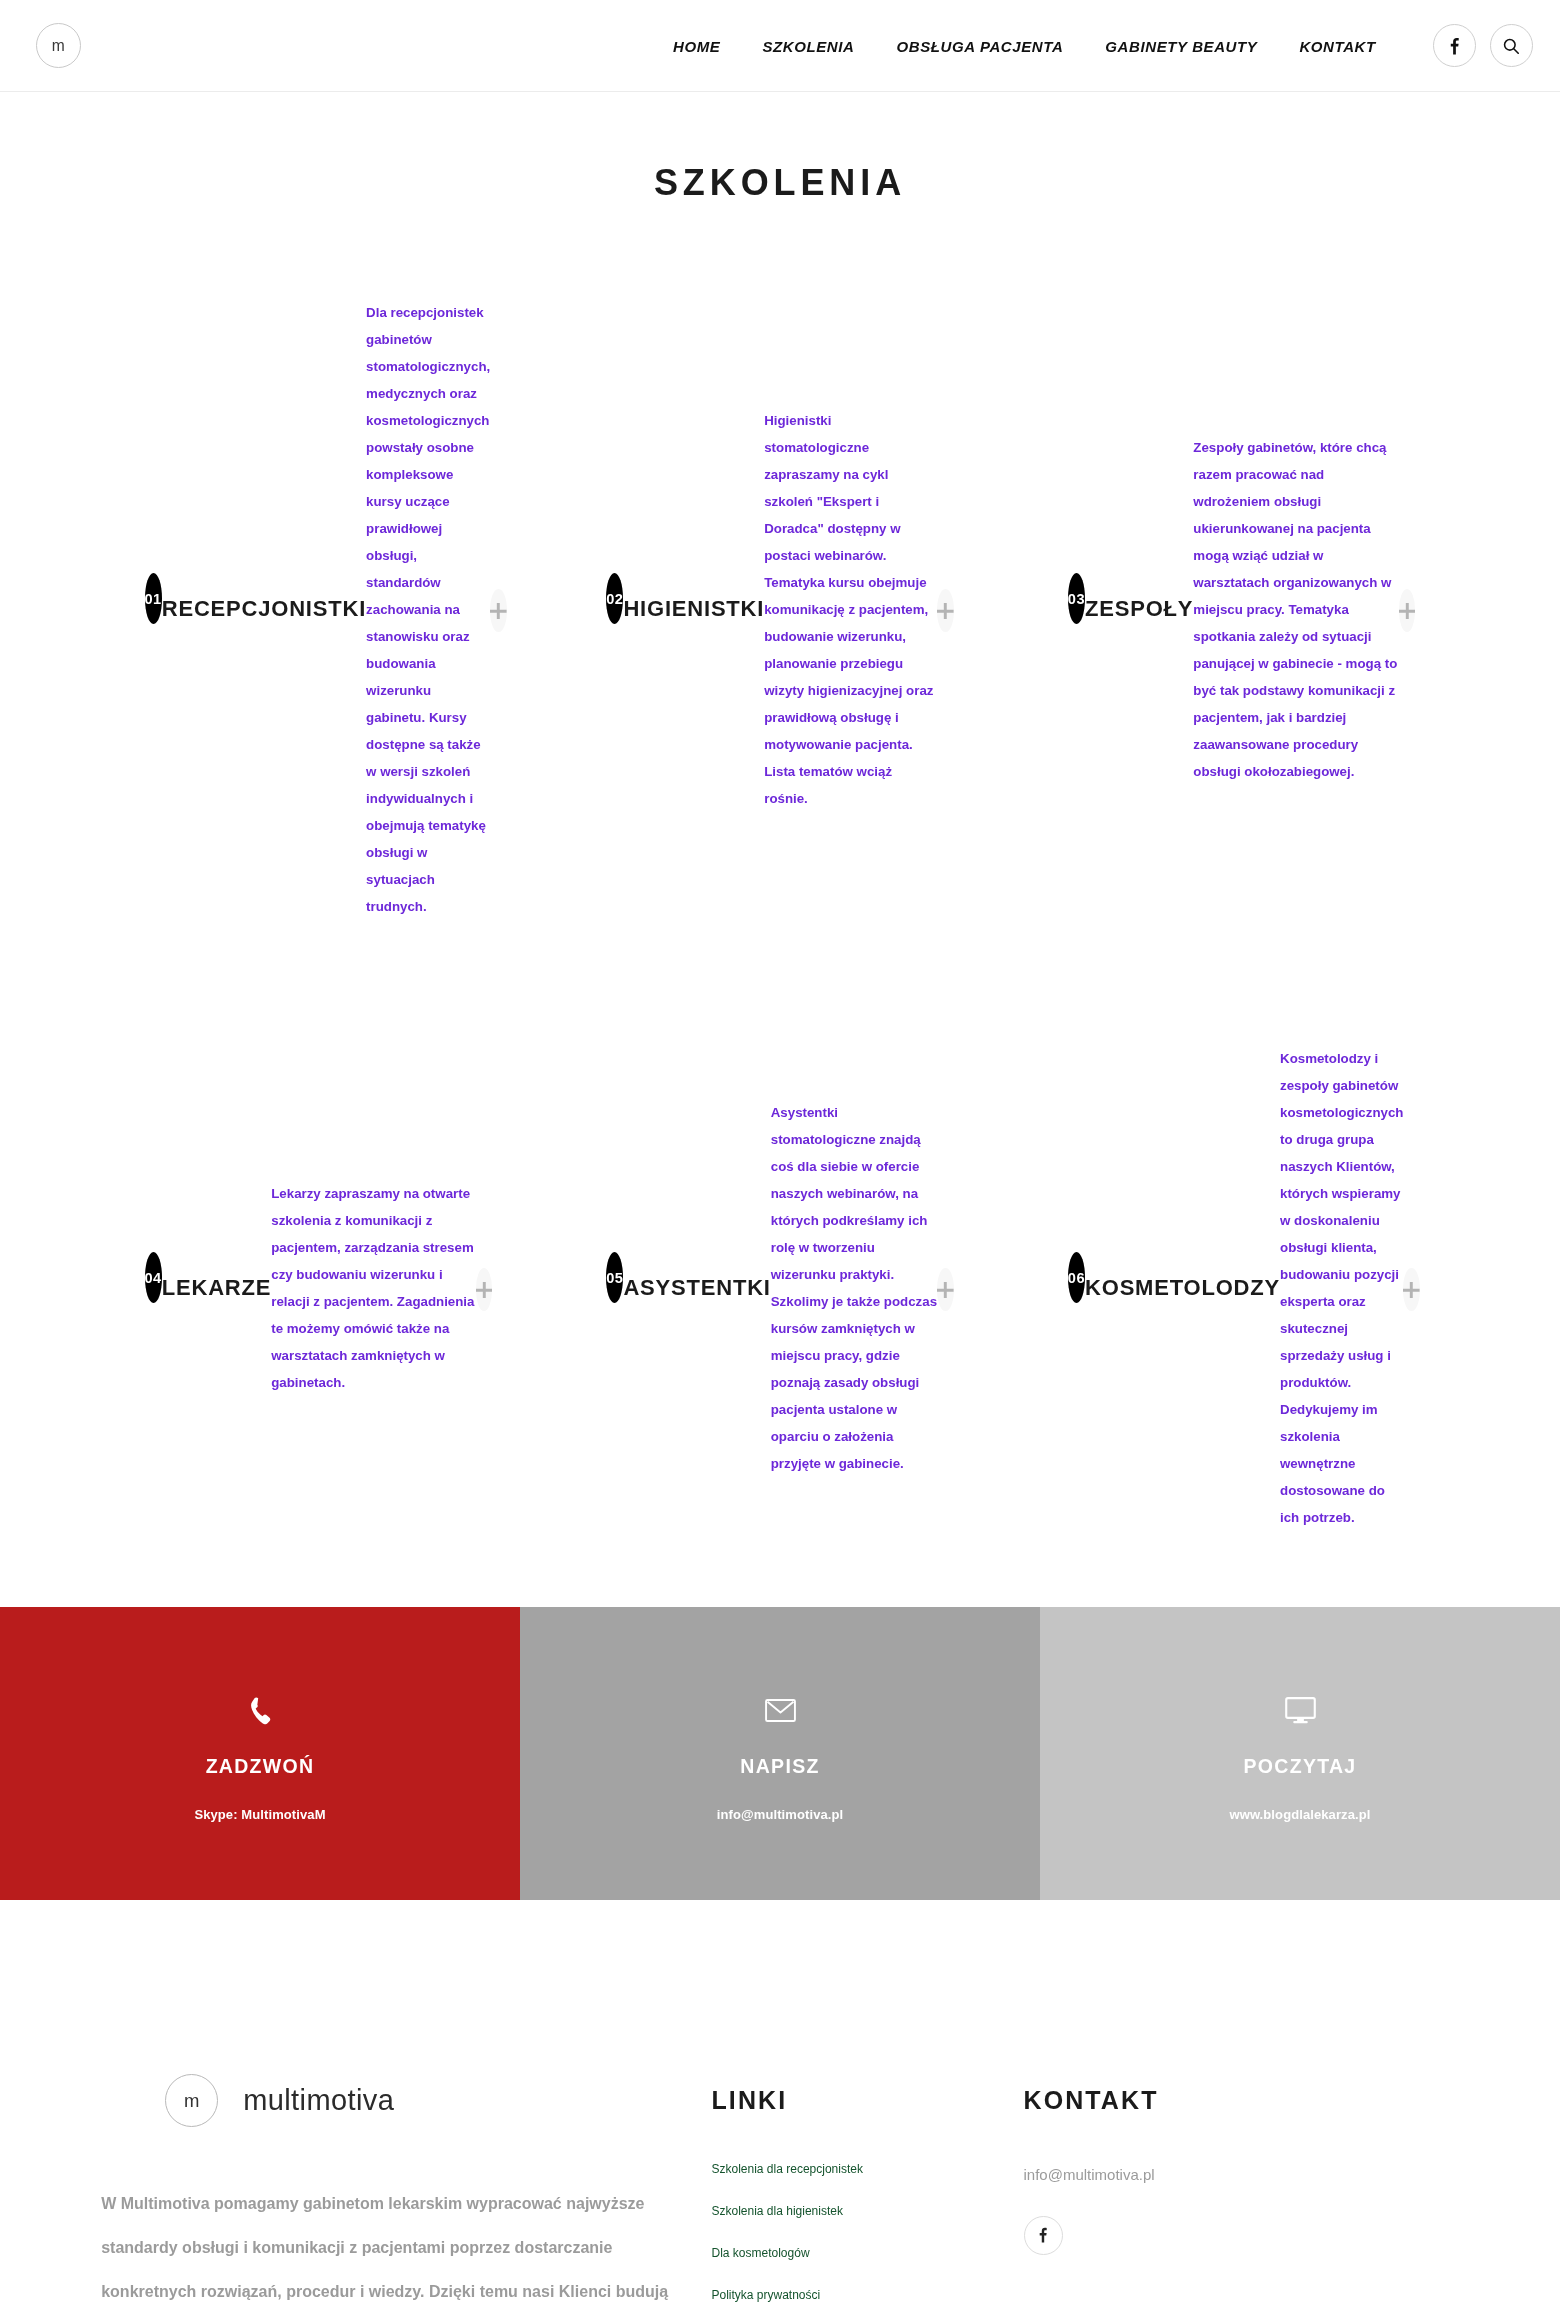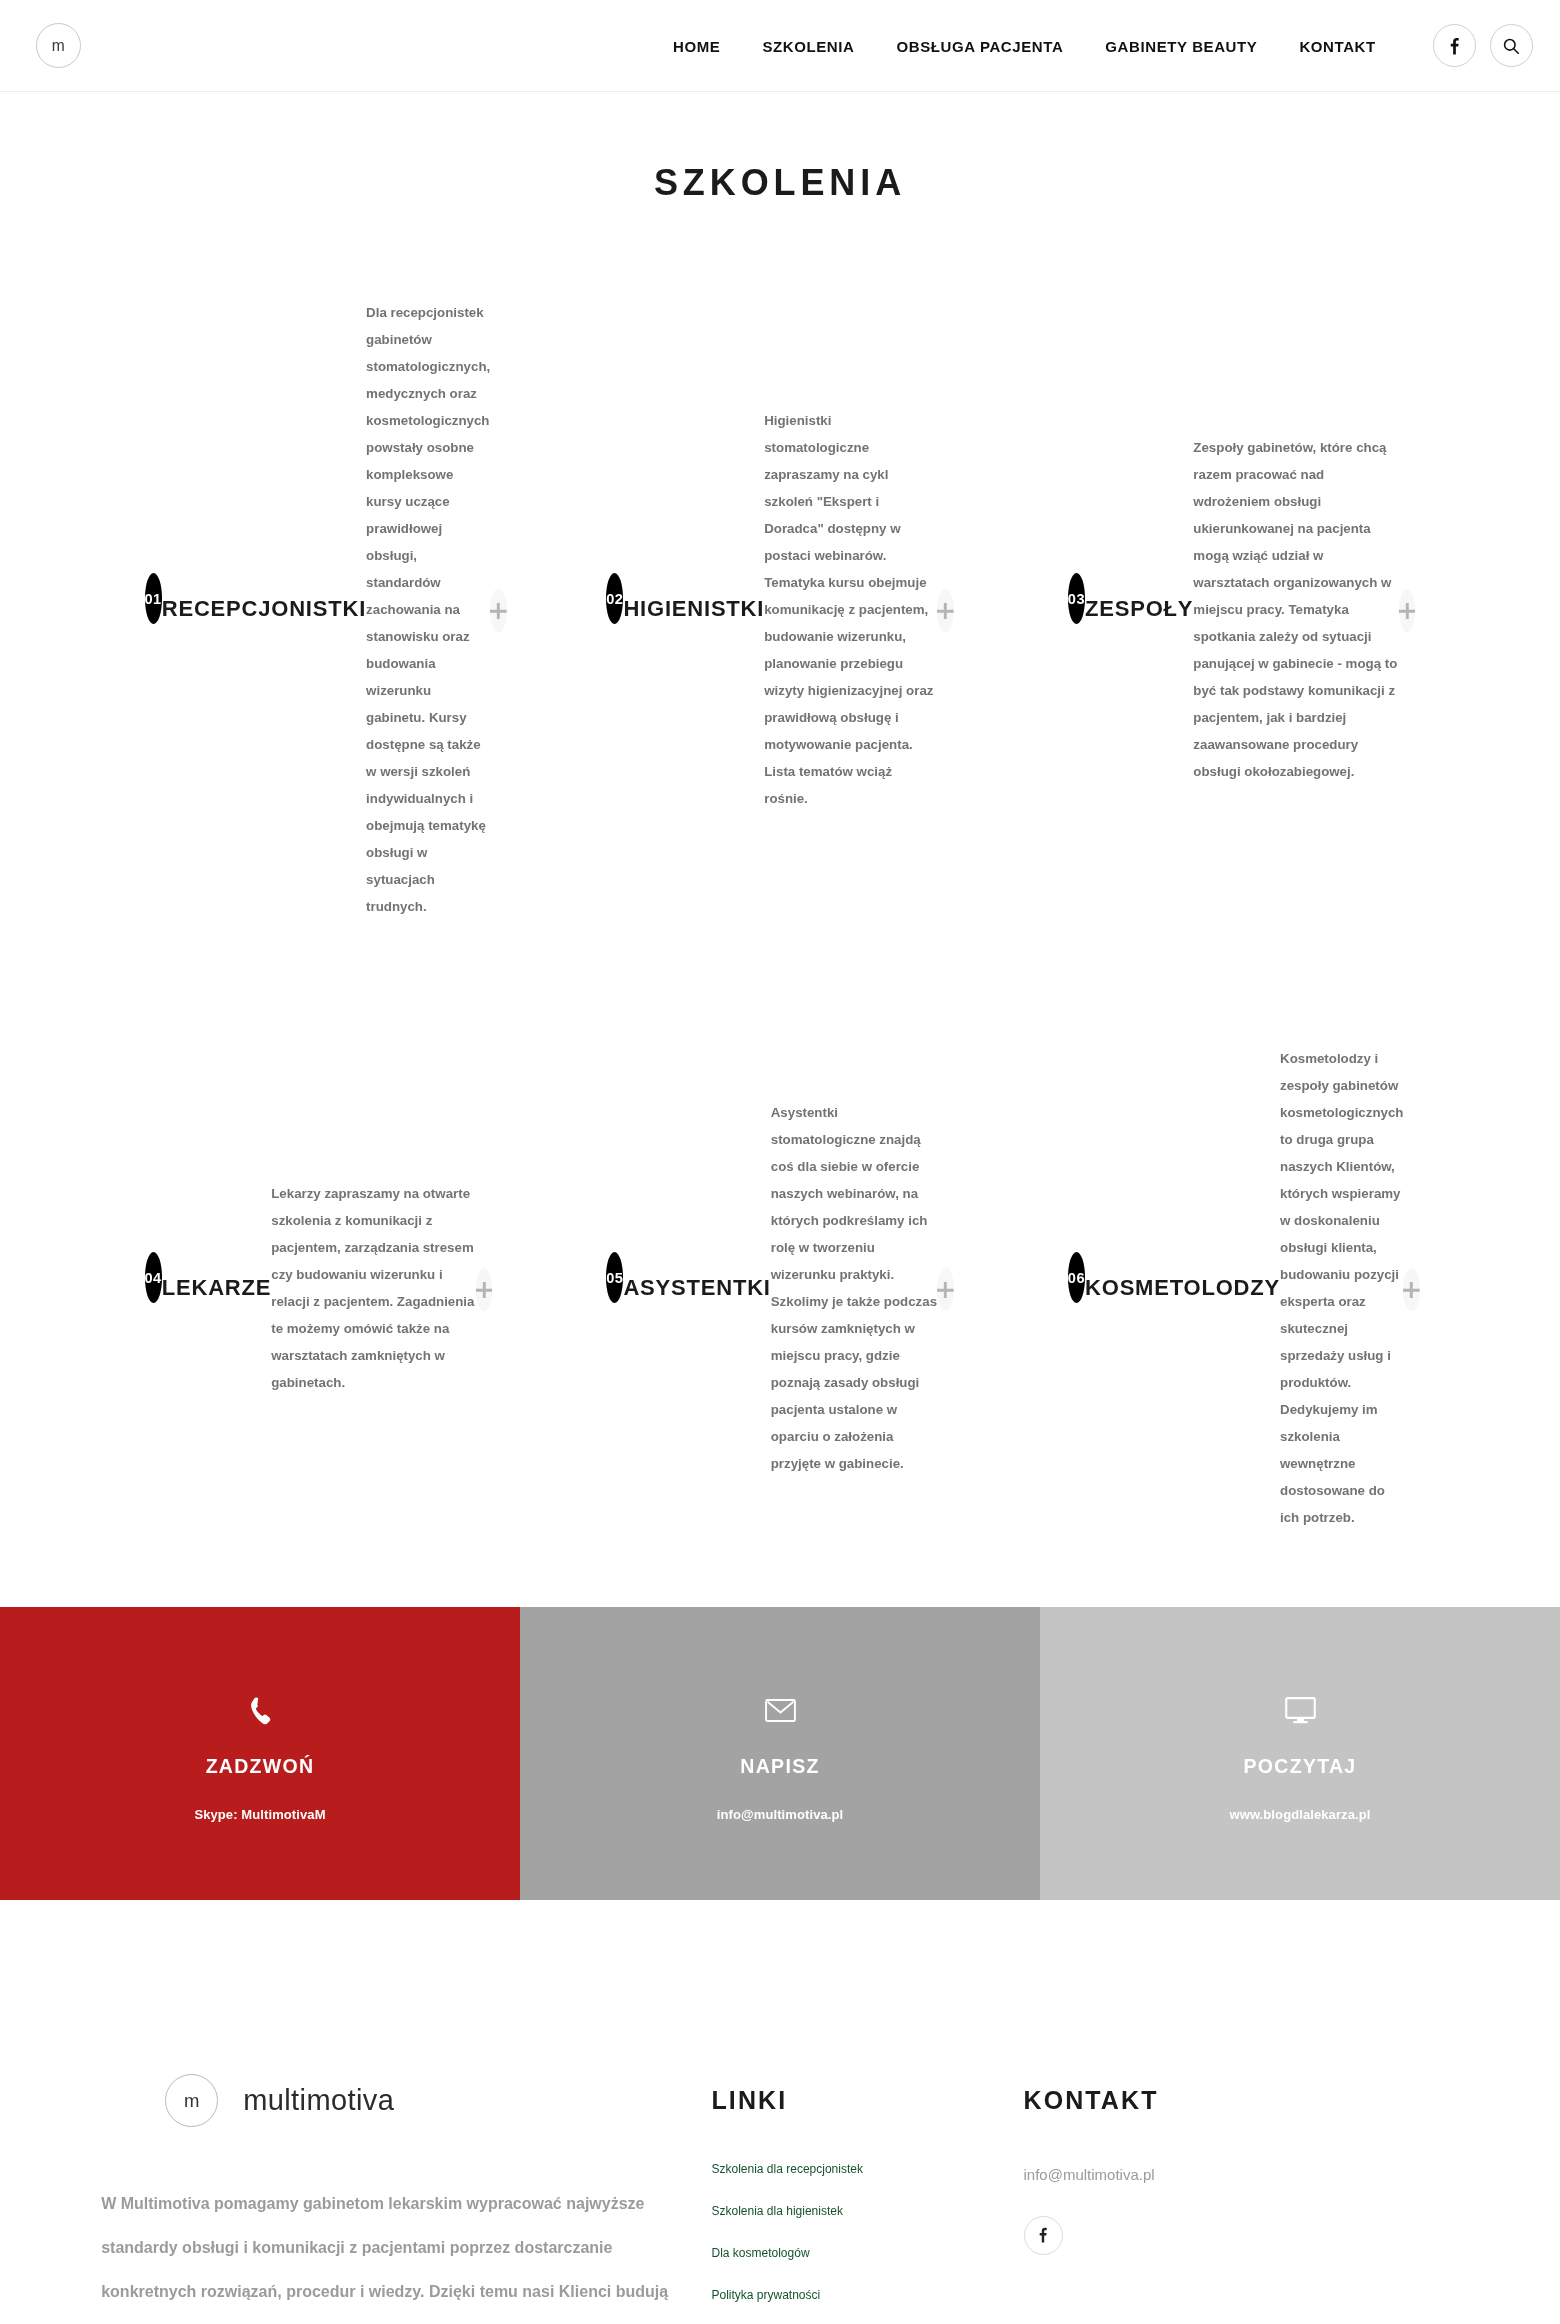--- a/index.html
+++ b/index.html
@@ -45,20 +45,21 @@
     align-items: center;
     gap: 42px;
   }
   .main-nav a {
     font-size: 15px;
     font-weight: bold;
     letter-spacing: 0.6px;
     color: #111111;
     text-decoration: none;
     white-space: nowrap;
+    font-style: italic;
   }
   .header-icons {
     position: absolute;
     right: 27px;
     top: 24.4px;
     display: flex;
     gap: 13.7px;
   }
   .hicon {
     width: 43px;
@@ -124,21 +125,21 @@
     font-size: 22px;
     font-weight: bold;
     letter-spacing: 0.8px;
     color: #1b1b1b;
   }
   .card-text {
     margin-top: 20.5px;
     font-size: 13.3px;
     font-weight: bold;
     line-height: 27px;
-    color: #737373;
+    color: #6d28d9;
   }
   .plus-btn {
     margin-top: 24.4px;
     width: 43px;
     height: 43px;
     border-radius: 50%;
     background: #f7f7f7;
     display: flex;
     align-items: center;
     justify-content: center;

